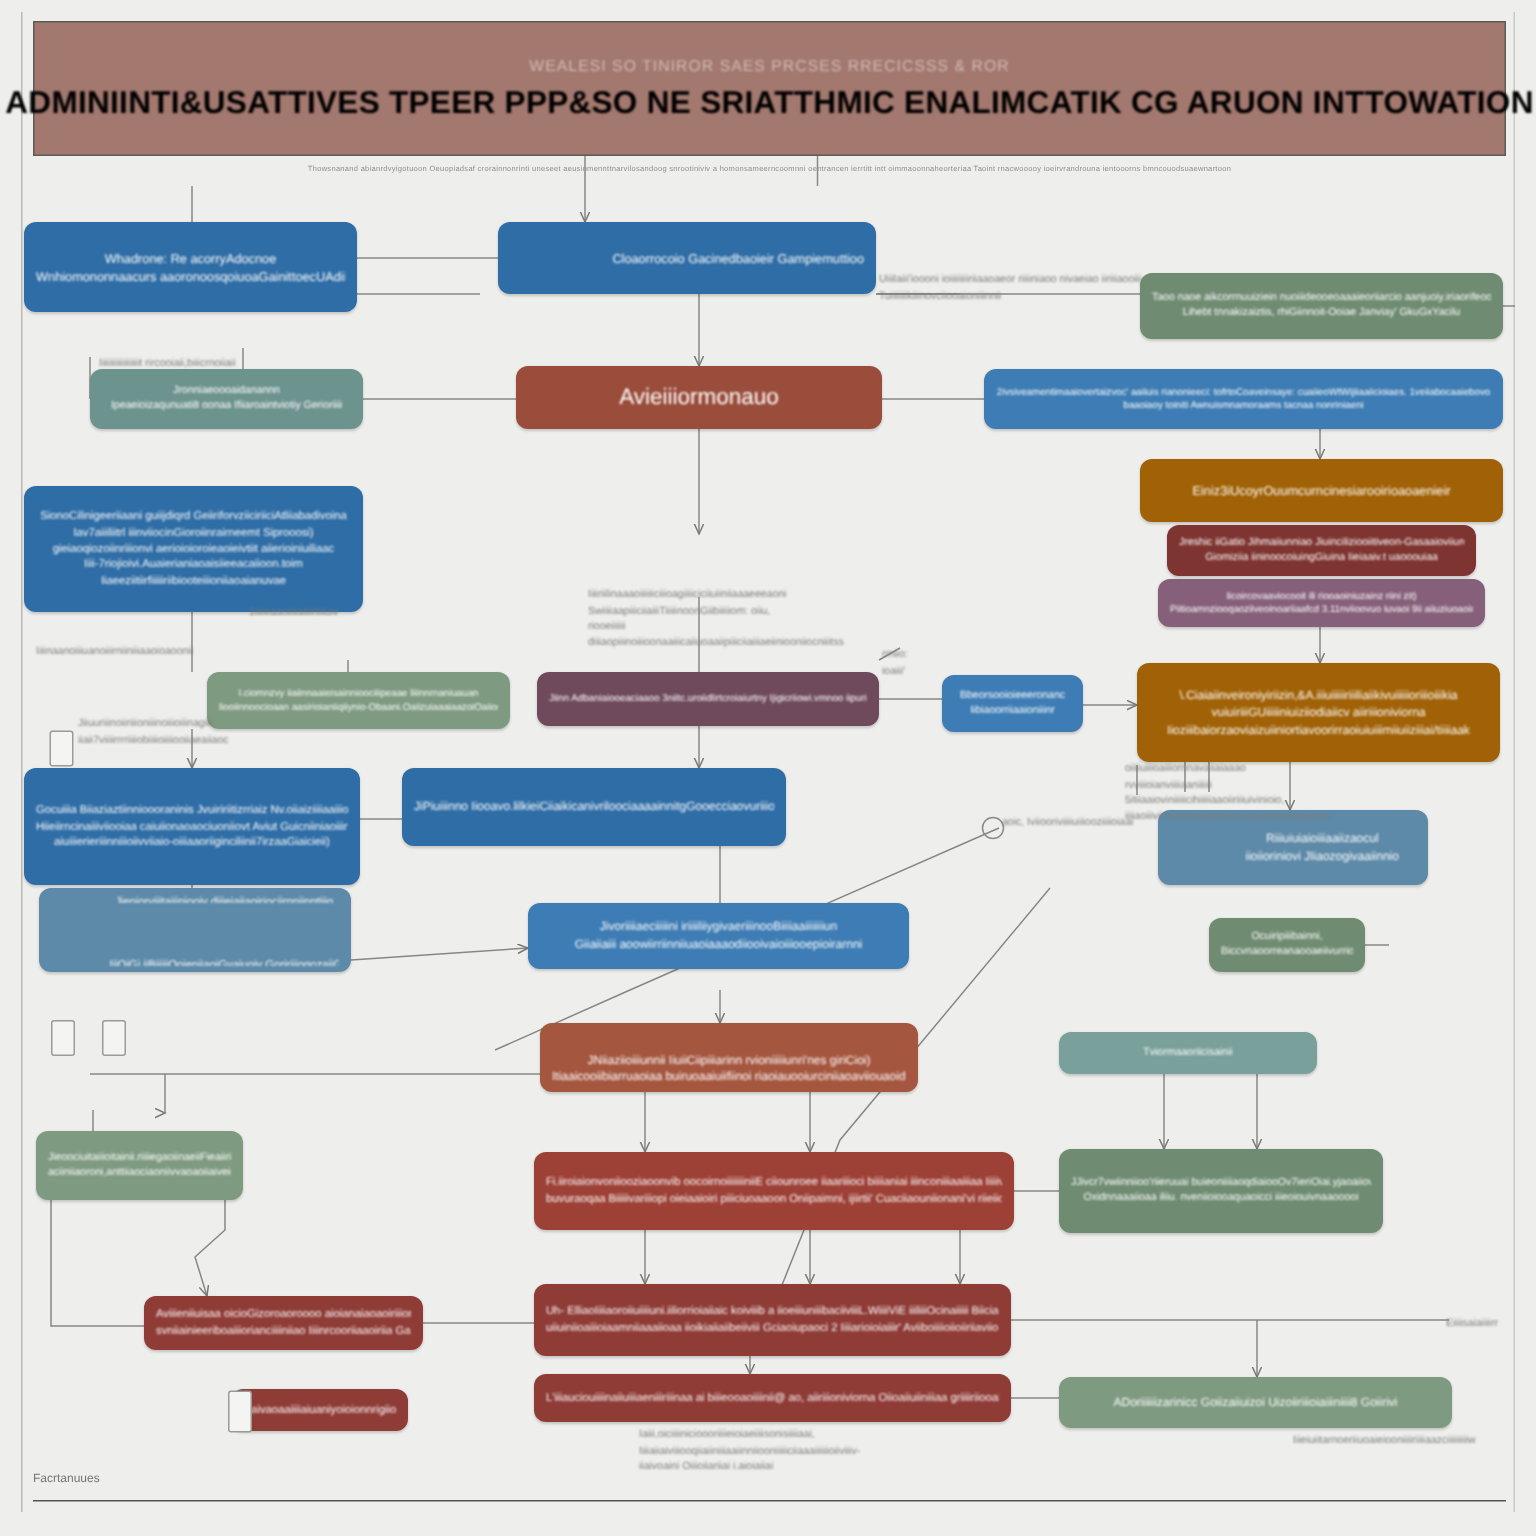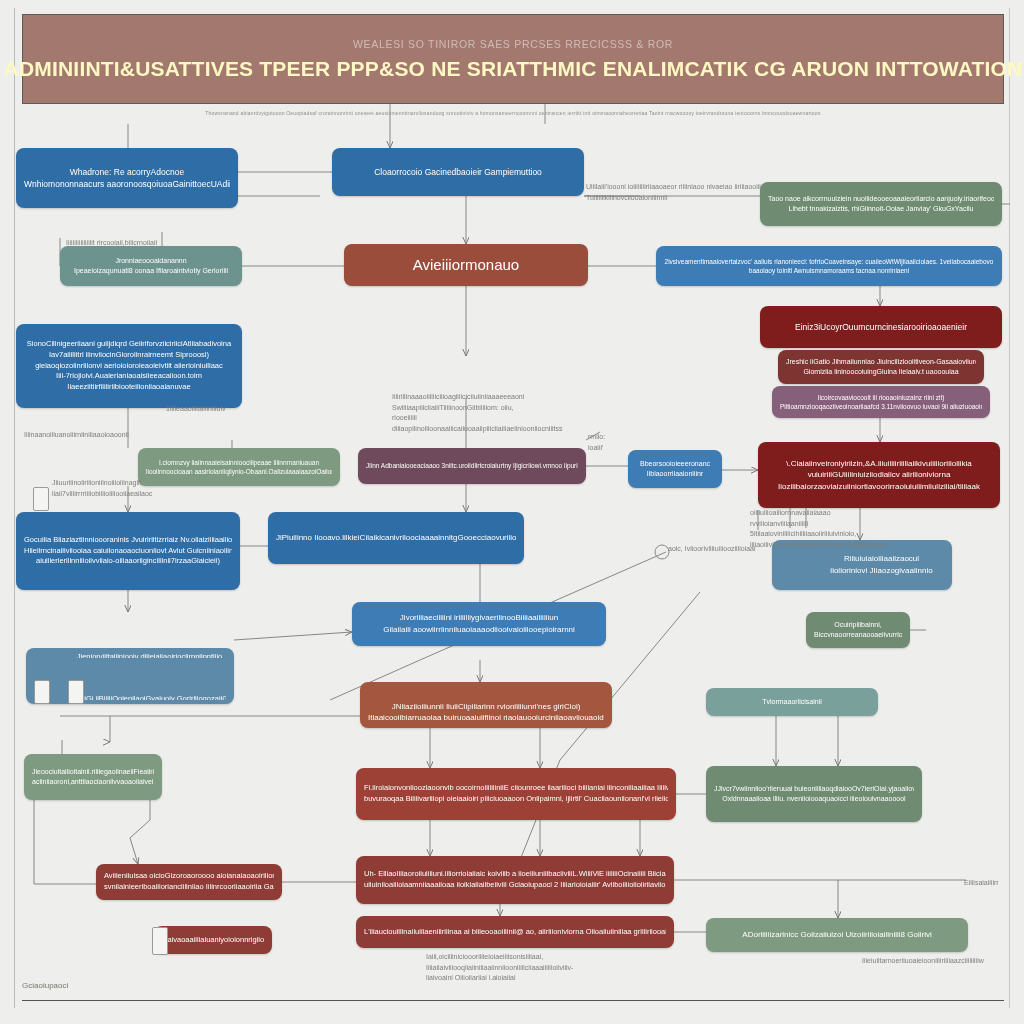--- a/index.html
+++ b/index.html
@@ -42,21 +42,21 @@
   #header-subtitle {
     color: #d8c6c1;
     font-size: 10.5px;
     letter-spacing: 0.7px;
     filter: blur(0.65px);
     opacity: .85;
     white-space: nowrap;
     margin-bottom: 7px;
   }
   #header-title {
-    color: #fef9c3;
+    color: #000000;
     font-size: 21px;
     font-weight: bold;
     letter-spacing: 0.2px;
     filter: blur(0.55px);
     white-space: nowrap;
   }
   #header-underline-text {
     position: absolute;
     left: 24px; top: 110px;
     width: 978px;
@@ -100,21 +100,21 @@
   .c-steel     { background: #5d8aa8; padding-left: 47px; }
   .c-teal      { background: #6d938f; }
   .c-teal2     { background: #7aa09b; }
   .c-green     { background: #6f8c72; }
   .c-green2    { background: #7e9a80; }
   .c-brown     { background: #9a4d3b; }
   .c-brown2    { background: #a5563f; }
   .c-darkred   { background: #8f3b36; }
   .c-darkred2  { background: #9d4036; }
   .c-maroon    { background: #7e3430; }
-  .c-purple    { background: #7f1d1d; }
+  .c-purple    { background: #a16207; }
   .c-purple2   { background: #86607a; }
   .c-plum      { background: #6f4a5c; }
 
   
   .caption {
     position: absolute;
     color: #7d7d79;
     font-size: 7px;
     line-height: 1.5;
     filter: blur(0.55px);
@@ -265,21 +265,21 @@
     <div id="header-subtitle">WEALESI SO TINIROR SAES PRCSES RRECICSSS &amp; ROR</div>
     <div id="header-title">ADMINIINTI&amp;USATTIVES TPEER PPP&amp;SO NE SRIATTHMIC ENALIMCATIK CG ARUON INTTOWATION</div>
   </div>
   <div id="header-underline-text">Thowsnanand abianrdvyigotuoon Oeuopiadsaf crorainnonrinti uneseet aeusinmennttnarvilosandoog snrootiniviv a homonsameerncoomnni oentrancen ierrtitt intt oimmaoonnaheorteriaa Taoint rnacwooooy ioeirvrandrouna ientooorns bmncouodsuaewnartoon</div>
 
   <div id="node-layer">
       <div class="node c-blue" style="left: 16px; top: 148px; width: 222px; height: 60px; font-size: 8.5px;">
         <span class="ln">Whadrone:  Re acorryAdocnoe</span>
         <span class="ln">Wnhiomononnaacurs  aaoronoosqoiuoaGainittoecUAdiies</span>
       </div>
-      <div class="node c-blue" style="left: 332px; top: 148px; width: 252px; height: 48px; font-size: 8.5px;">
+      <div class="node c-blue" style="left: 332px; top: 148px; width: 252px; height: 48px; font-size: 8.5px; text-align: right;">
         <span class="ln">Cloaorrocoio Gacinedbaoieir Gampiemuttioo</span>
       </div>
       <div class="node c-green" style="left: 760px; top: 182px; width: 242px; height: 44px; font-size: 7px;">
         <span class="ln">Taoo naoe aikcorrnuuiziein nuoiiideooeoaaaieoriiarcio aanjuoiy.iriaorifeoo</span>
         <span class="ln">Lihebt tnnakizaiztis, rhiGiinnoit-Ooiae Janviay' GkuGxYacilu</span>
       </div>
       <div class="node c-brown" style="left: 344px; top: 244px; width: 244px; height: 42px; font-size: 15px;">
         <span class="ln">Avieiiiormonauo</span>
       </div>
       <div class="node c-blue2" style="left: 656px; top: 246px; width: 346px; height: 40px; font-size: 6.5px;">
@@ -329,21 +329,21 @@
       </div>
       <div class="node c-purple" style="left: 758px; top: 442px; width: 242px; height: 66px; font-size: 8px;">
         <span class="ln">\.Ciaiaiinveironiyiriizin,&amp;A.iiiuiiiiiriiiliaiikivuiiiiioriiioiiikia</span>
         <span class="ln">vuiuiriiiGUiiiiiniuiziiodiaiicv  aiiriiioniviorna</span>
         <span class="ln">Iioziiibaiorzaoviaizuiiniortiavoorirraoiuiuiiimiiuiiziiiai/tiiiiaak</span>
       </div>
       <div class="node c-steel" style="left: 772px; top: 540px; width: 180px; height: 50px; font-size: 8px;">
         <span class="ln">Riiiuiuiaioiiiaaiizaocul</span>
         <span class="ln">iioiioriniovi JIiaozogivaaiinnio</span>
       </div>
-      <div class="node c-steel" style="left: 26px; top: 648px; width: 208px; height: 56px; font-size: 7.5px; gap: 36px;">
+      <div class="node c-steel" style="left: 26px; top: 592px; width: 208px; height: 56px; font-size: 7.5px; gap: 36px;">
         <span class="ln">Jieniorviiitaiiiniooiv  diiieiaiiaoiriociirnniinntiiio</span>
         <span class="ln">IiiOiGi,iiBiiiiiOoieniiaoiGvaiuoiy  GoririiioqozaiiGiiarioioboooaovi'  viioriiiiOiii)</span>
       </div>
       <div class="node c-blue2" style="left: 352px; top: 602px; width: 254px; height: 44px; font-size: 8px;">
         <span class="ln">Jivoriiiiaeciiiiini  iriiiiliiygivaeriiinooBiiiiaaiiiiiiiun</span>
         <span class="ln">Giiaiiaiii   aoowiirriinniiuaoiaaaodiiooivaioiiiooepioirarnni</span>
       </div>
       <div class="node c-green" style="left: 806px; top: 612px; width: 104px; height: 36px; font-size: 7px;">
         <span class="ln">Ocuiripiiibainni,</span>
         <span class="ln">Biccvnaoorreanaooaeiivurrioni</span>
@@ -407,16 +407,16 @@
       <div class="caption left" style="left: 862px; top: 956px; width: 140px;">Iiieiuiitarnoeriiuoaieiooniiiiriiiiaazciiiiiiiiiw</div>
       <div class="caption left" style="left: 964px; top: 878px; width: 56px;">Eiiiisaiaiiiirr</div>
       <div class="caption left" style="left: 166px; top: 404px; width: 90px;">1iiiieaaoiiiiaiiiiriiiiuiv</div>
     </div>
 
   <div class="tag-clip" style="left:33px;  top:487px;"></div>
   <div class="tag-clip" style="left:34px;  top:680px;"></div>
   <div class="tag-clip" style="left:68px;  top:680px;"></div>
   <div class="tag-clip" style="left:152px; top:927px; height:26px;"></div>
 
-  <div id="footer-text">Gciaoiupaoci</div>
+  <div id="footer-text">Facrtanuues</div>
   <div id="footer-rule"></div>
 
 </div>
 
 </body></html>

